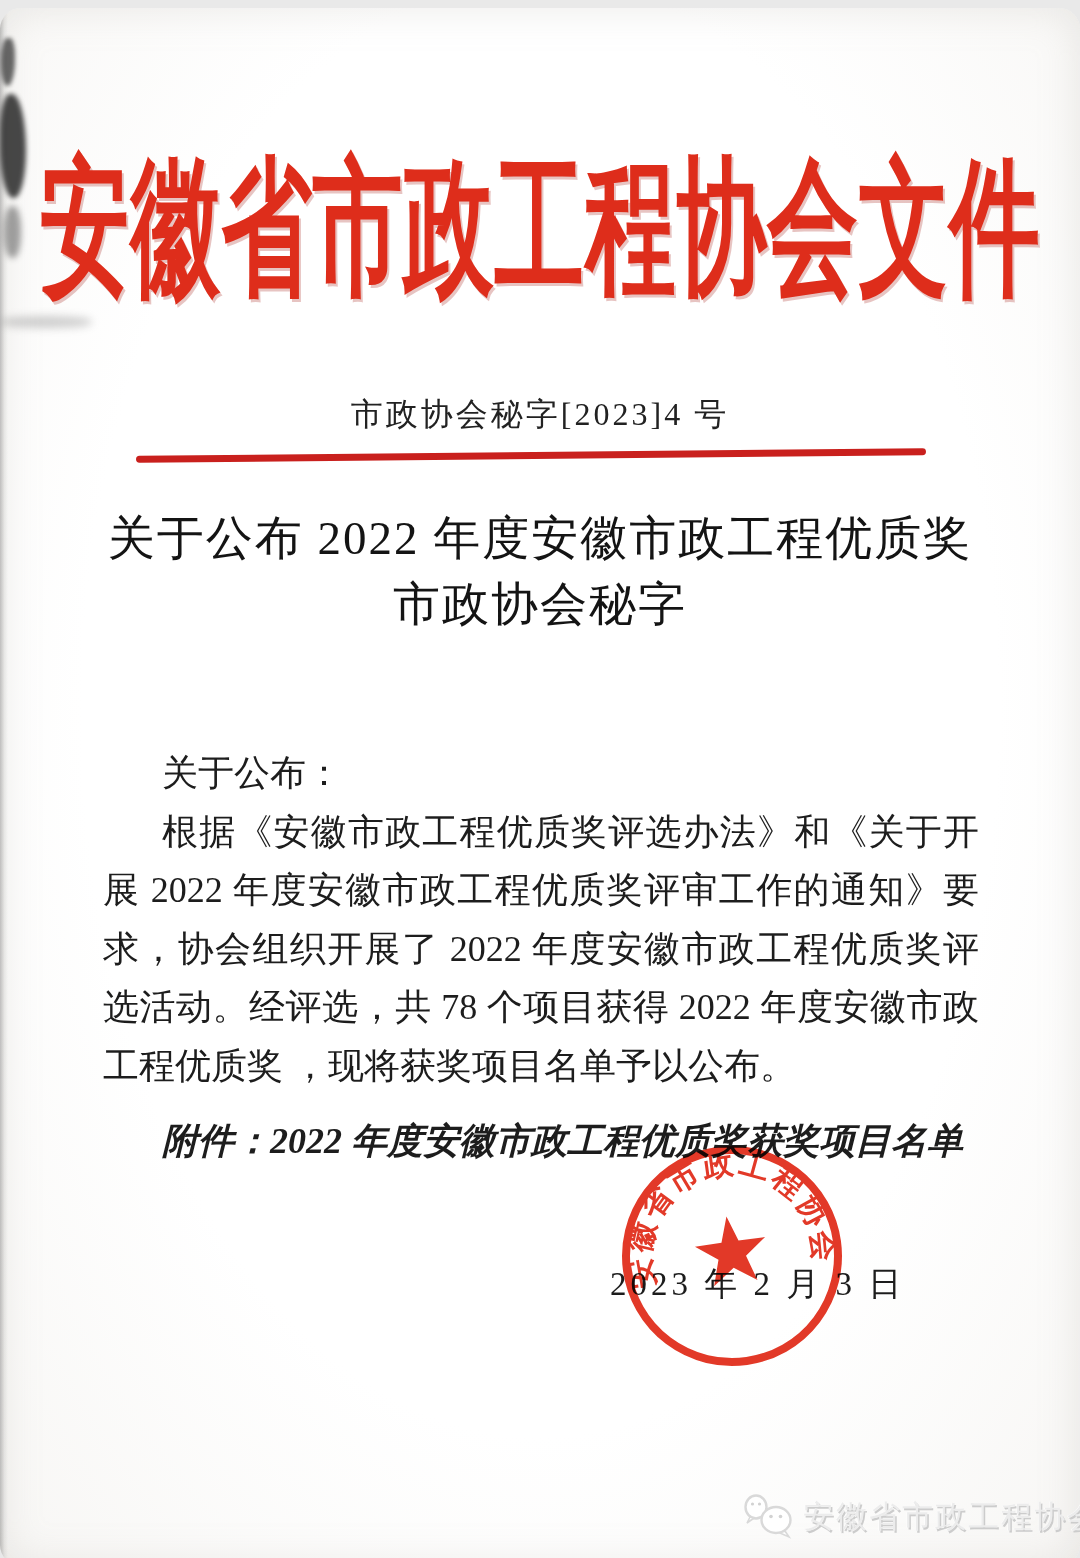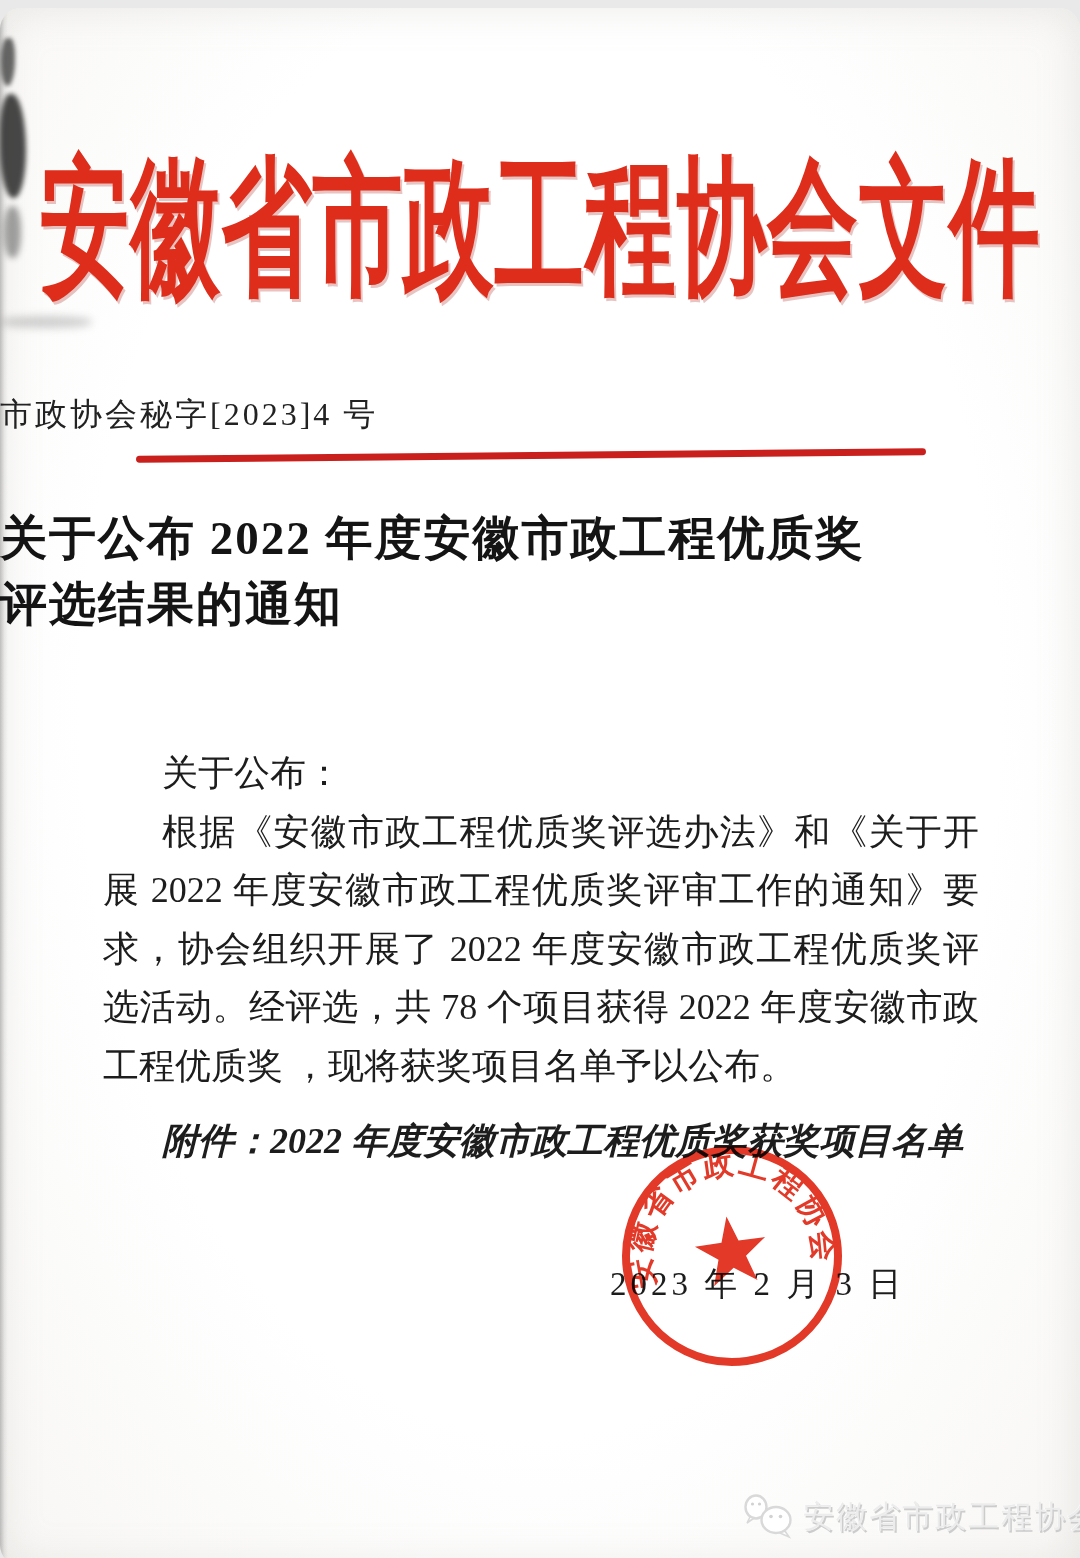--- a/index.html
+++ b/index.html
@@ -37,33 +37,33 @@
   .org-title{
     display:inline-block; white-space:nowrap;
     font-size:90px; font-weight:bold; color:#de2d1b;
     letter-spacing:1px; line-height:1;
     transform:scale(1,1.66); transform-origin:50% 6%;
     text-shadow: 2px 2px 0 rgba(160,20,10,0.25);
   }
 
   .doc-number{
     position:absolute; left:0; right:0; top:385px;
-    font-size:32px; letter-spacing:3px; color:#222;
+    text-align:center; font-size:32px; letter-spacing:3px; color:#222;
   }
 
   .red-rule{
     position:absolute; left:136px; top:444px; width:790px; height:7px;
     background:#c9201d; border-radius:4px;
     transform:rotate(-0.55deg);
   }
 
   
   .doc-title{
     position:absolute; left:0; right:0; top:497px;
-    text-align:left; font-weight:bold; color:#141414;
+    text-align:center; font-weight:normal; color:#141414;
     font-size:47px; line-height:66px; letter-spacing:2px;
   }
 
   
   .body-block{
     position:absolute; left:103px; top:736px; width:876px;
     font-size:36px; line-height:58.5px; color:#1d1d1d;
     text-align:justify;
   }
   .salutation{ text-indent:59px; text-align:left; }
@@ -111,21 +111,21 @@
   <div class="org-title-wrap">
     <span class="org-title">安徽省市政工程协会文件</span>
   </div>
 
   <div class="doc-number">市政协会秘字[2023]4 号</div>
 
   <div class="red-rule"></div>
 
   <div class="doc-title">
     <div>关于公布 2022 年度安徽市政工程优质奖</div>
-    <div>评选结果的通知</div>
+    <div>市政协会秘字</div>
   </div>
 
   <div class="body-block">
     <div class="salutation">关于公布：</div>
     <div class="paragraph">根据《安徽市政工程优质奖评选办法》和《关于开展 2022 年度安徽市政工程优质奖评审工作的通知》要求，协会组织开展了 2022 年度安徽市政工程优质奖评选活动。经评选，共 78 个项目获得 2022 年度安徽市政工程优质奖 ，现将获奖项目名单予以公布。</div>
     <div class="attachment">附件：2022 年度安徽市政工程优质奖获奖项目名单</div>
   </div>
 
   <div class="issue-date">2023 年 2 月 3 日</div>
 

